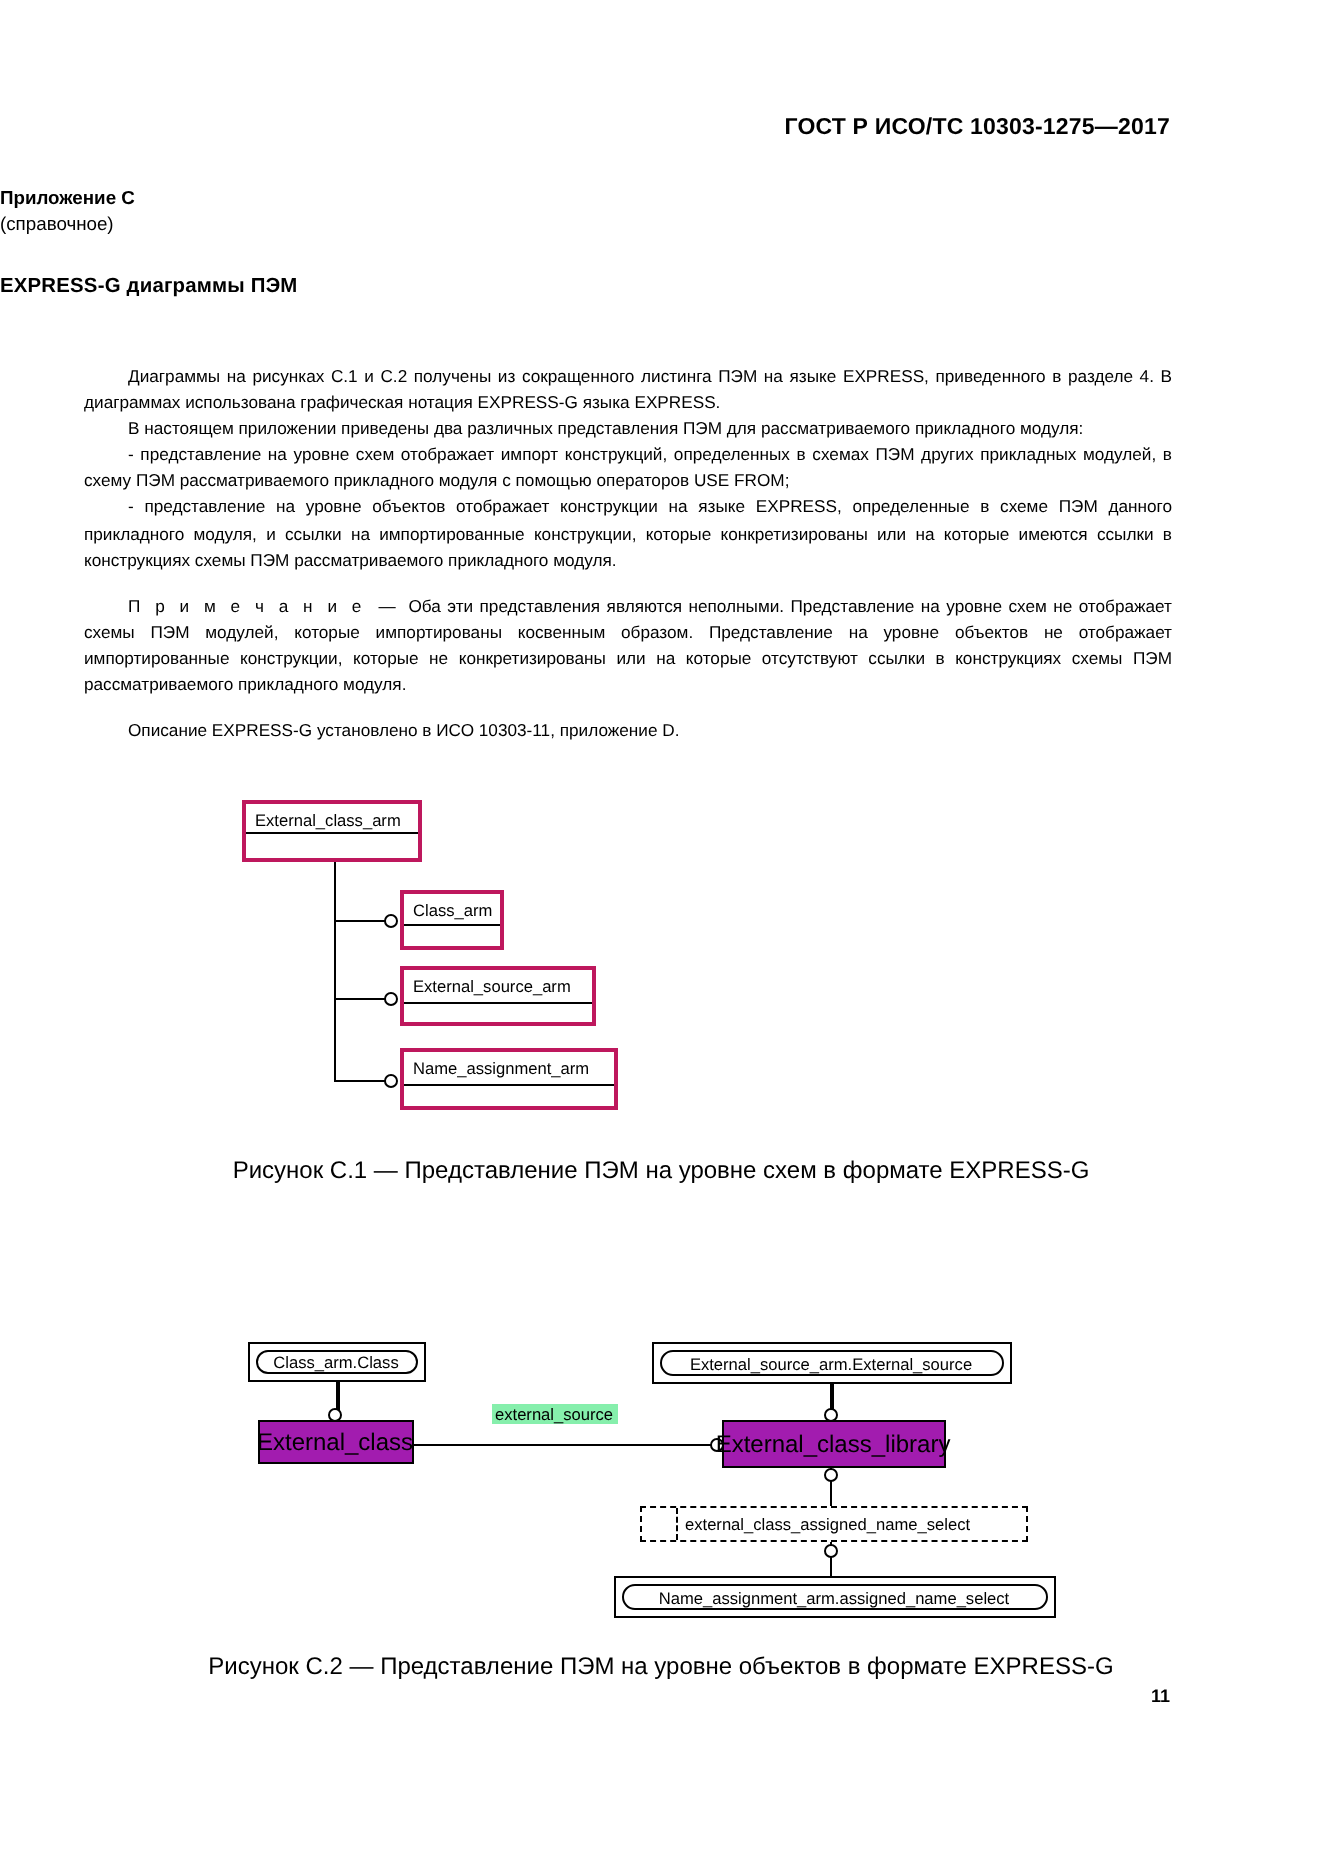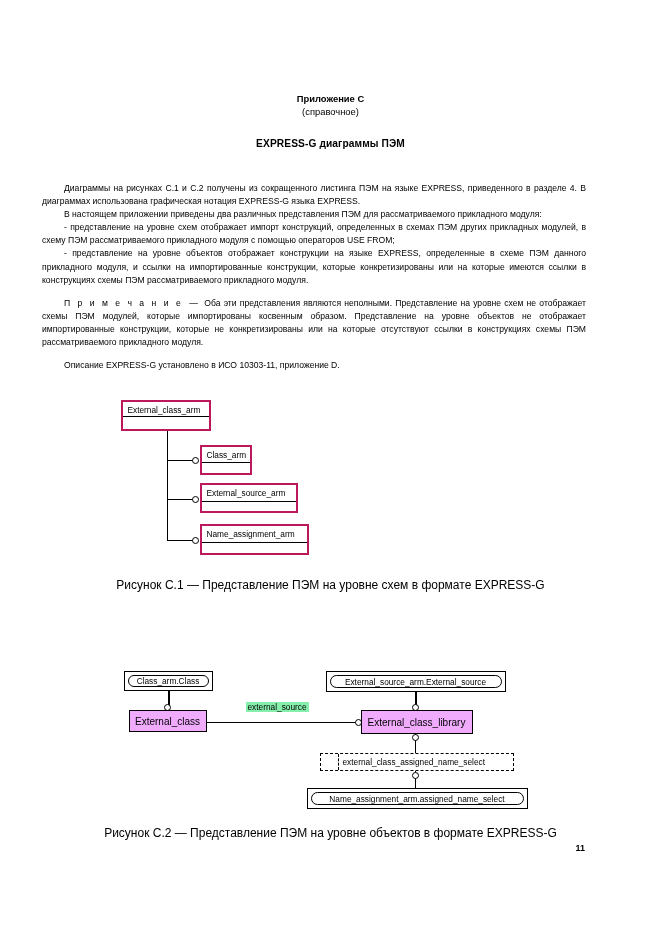--- a/index.html
+++ b/index.html
@@ -31,21 +31,20 @@
     font-size: 11.5px;
     font-weight: bold;
     letter-spacing: 0.1px;
   }
 
   
   .annex-heading {
     position: absolute;
     left: 0;
     width: 661px;
-    text-align: center;
     font-size: 9.4px;
     font-weight: bold;
     line-height: 13px;
   }
   .annex-heading .sub {
     font-weight: normal;
     display: block;
   }
   #annex-label { top: 92px; }
   #annex-title {
@@ -164,22 +163,22 @@
     left: 17px;
     top: 0;
     bottom: 0;
     border-left: 1px dashed #000000;
   }
 
   .eg-plain {
     position: absolute;
     box-sizing: border-box;
     border: 1px solid #000000;
-    background: #f0abfc;
-    font-size: 10px;
+    background: #a21caf;
+    font-size: 12px;
     display: flex;
     align-items: center;
     justify-content: center;
     white-space: nowrap;
   }
 
   .eg-hline {
     position: absolute;
     border-top: 1px solid #000000;
     height: 0;
@@ -218,20 +217,21 @@
     text-align: right;
     font-size: 9px;
     font-weight: bold;
   }
 </style>
 </head>
 <body>
 
 <div class="page">
 
+  <div class="doc-header">ГОСТ Р ИСО/ТС 10303-1275—2017</div>
 
   <div class="annex-heading" id="annex-label">
     <span>Приложение С</span>
     <span class="sub">(справочное)</span>
   </div>
 
   <div class="annex-heading" id="annex-title">EXPRESS-G диаграммы ПЭМ</div>
 
   <div class="body-text">
     <p>Диаграммы на рисунках С.1 и С.2 получены из сокращенного листинга ПЭМ на языке EXPRESS, приведенного в разделе 4. В диаграммах использована графическая нотация EXPRESS-G языка EXPRESS.</p>

